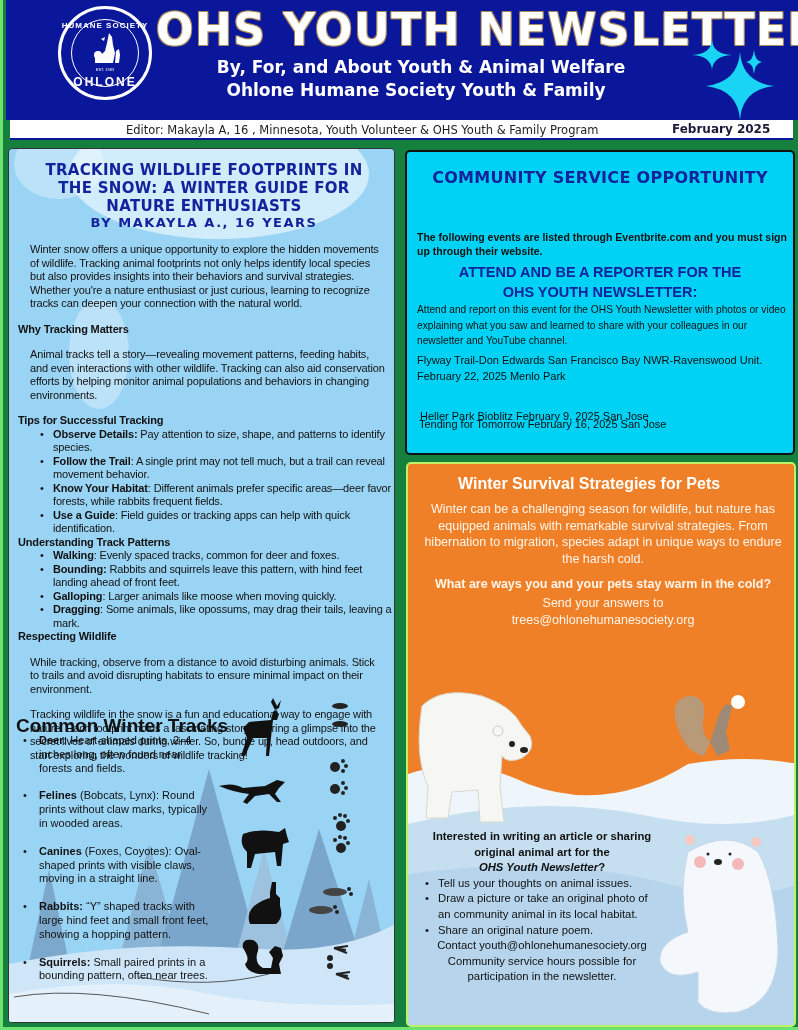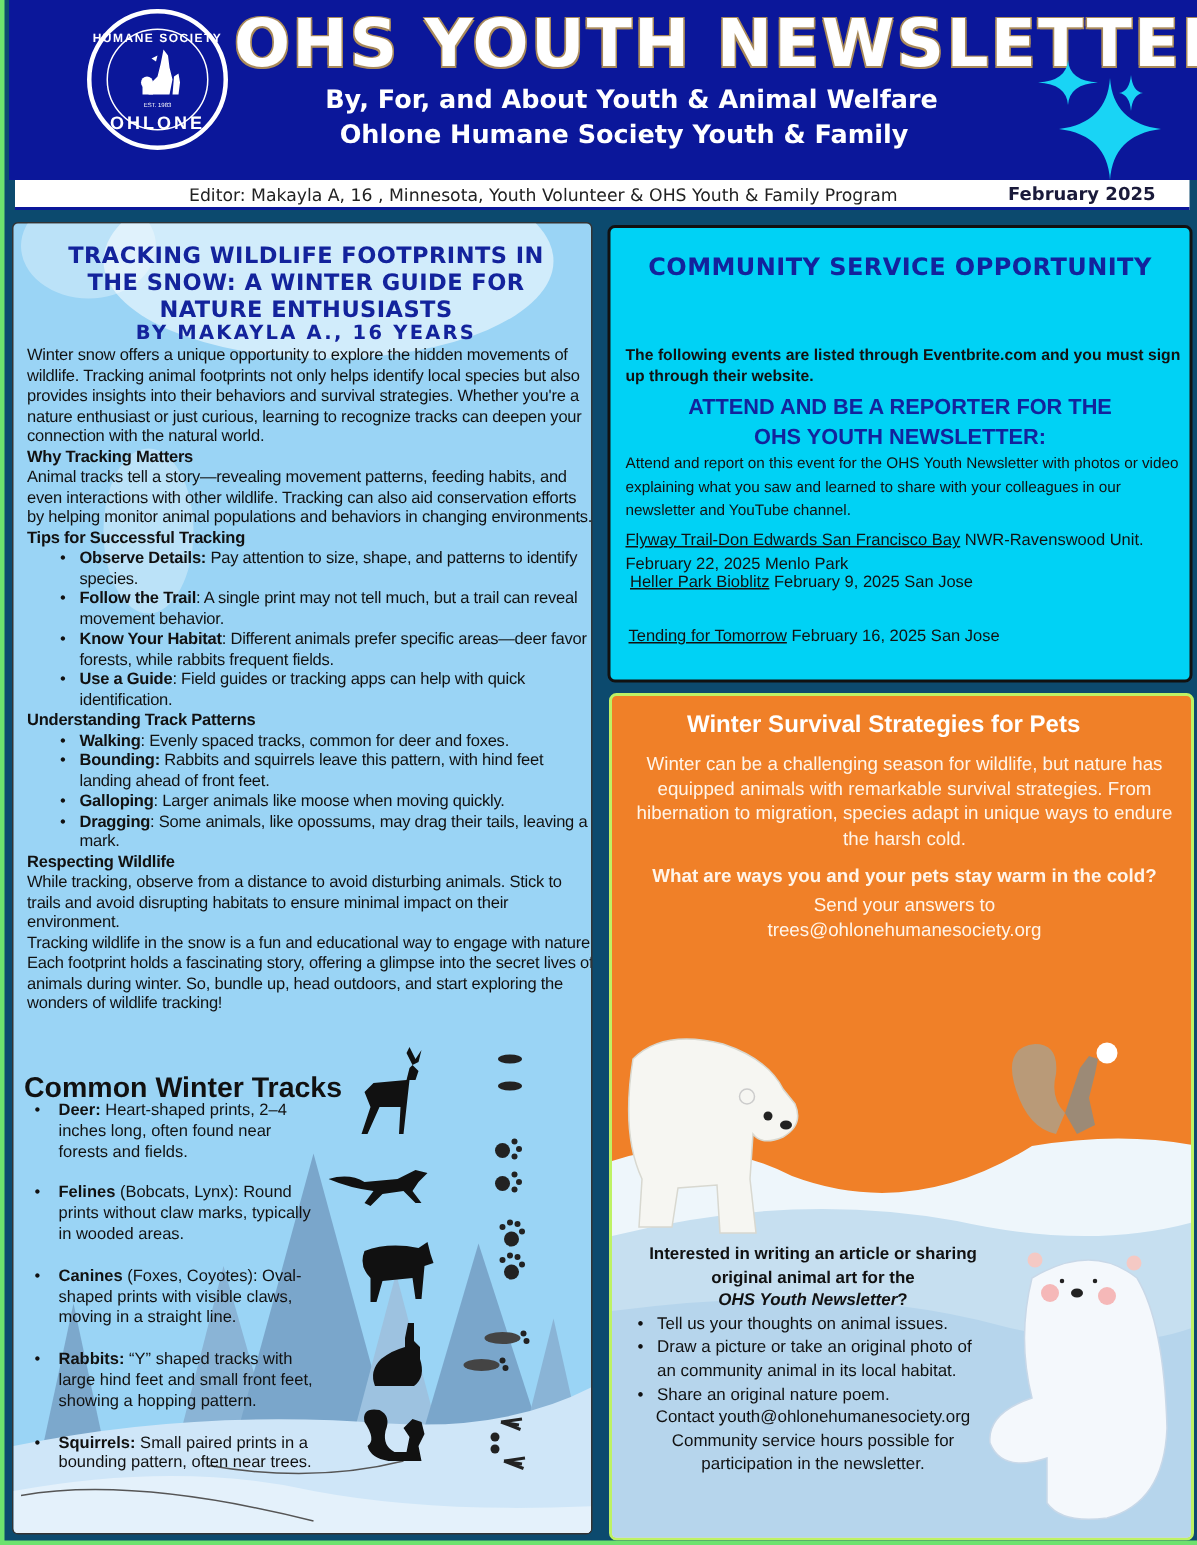--- a/index.html
+++ b/index.html
@@ -1,18 +1,18 @@
 <!DOCTYPE html>
 <html><head>
 <meta charset="utf-8">
 <style>
   * { box-sizing: border-box; margin: 0; padding: 0; }
   html, body { width: 798px; height: 1030px; overflow: hidden; background: #0a1a96; }
   body { position: relative; font-family: "Liberation Sans", sans-serif; }
-  .page { position: absolute; left: 0; top: 0; width: 798px; height: 1030px; background: #0c4a6e; border-left: 3px solid #6ee26e; border-bottom: 3px solid #6ee26e; overflow: hidden; }
+  .page { position: absolute; left: 0; top: 0; width: 798px; height: 1030px; background: #15803d; border-left: 3px solid #6ee26e; border-bottom: 3px solid #6ee26e; overflow: hidden; }
 
   
   .header { position: absolute; left: 3px; top: 0; width: 795px; height: 120px; background: #0b179a; }
   .logo { position: absolute; left: 52px; top: 6px; width: 94px; height: 94px; border-radius: 50%; border: 3px solid #fff; background: #0b179a; }
   .logo-inner { position: absolute; left: 10px; top: 10px; width: 68px; height: 68px; border-radius: 50%; border: 1px solid #fff; }
   .logo-text-top { position: absolute; left: 0; top: 12px; width: 100%; text-align: center; color: #fff; font-size: 8px; font-weight: bold; letter-spacing: 1px; }
   .logo-text-bottom { position: absolute; left: 0; top: 66px; width: 100%; text-align: center; color: #fff; font-size: 12px; font-weight: bold; letter-spacing: 2px; }
   .logo-est { position: absolute; left: 0; top: 58px; width: 100%; text-align: center; color: #fff; font-size: 4px; }
   .logo-animals { position: absolute; left: 28px; top: 22px; width: 36px; height: 34px; }
   .title { position: absolute; left: 150px; top: 4px; color: #fff; font-weight: bold; font-size: 44px; letter-spacing: 1.5px; text-shadow: 1px 1px 0 #a98a5a, -1px -1px 0 #a98a5a, 1px -1px 0 #a98a5a, -1px 1px 0 #a98a5a; white-space: nowrap; font-family: "DejaVu Sans", sans-serif; }
@@ -24,21 +24,21 @@
   .editor-bar { position: absolute; left: 7px; top: 120px; width: 783px; height: 20px; background: #fff; border-bottom: 2px solid #0b179a; }
   .editor-text { position: absolute; left: 116px; top: 3px; font-size: 11.5px; color: #222; font-family: "DejaVu Sans", sans-serif; }
   .editor-date { position: absolute; left: 662px; top: 2px; font-size: 12px; font-weight: bold; color: #1a1a3a; font-family: "DejaVu Sans", sans-serif; }
 
   
   .left { position: absolute; left: 5px; top: 148px; width: 387px; height: 875px; background: #9ad4f5; border: 1px solid #333; border-radius: 4px; overflow: hidden; }
   .left-bg-blob { position: absolute; border-radius: 50%; background: rgba(255,255,255,0.55); }
   .art-title { position: absolute; left: 20px; top: 12px; width: 350px; text-align: center; color: #13239c; font-weight: bold; font-size: 15px; line-height: 18px; letter-spacing: 0.3px; font-family: "DejaVu Sans", sans-serif; }
   .art-byline { position: absolute; left: 20px; top: 66px; width: 350px; text-align: center; color: #13239c; font-weight: bold; font-size: 13px; letter-spacing: 1.5px; font-family: "DejaVu Sans", sans-serif; }
   .art-body { position: absolute; left: 9px; top: 82px; width: 380px; font-size: 11px; line-height: 13.5px; color: #111; font-family: "Liberation Sans Narrow", "Liberation Sans", sans-serif; letter-spacing: -0.15px; }
-  .art-body p { margin: 0; }
+  .art-body p { margin: 12px; }
   .art-body h4 { font-size: 11px; font-weight: bold; margin: 0; }
   .art-body ul { margin: 0 0 0 22px; padding: 0; list-style: none; }
   .art-body li { position: relative; padding-left: 13px; }
   .art-body li::before { content: "\2022"; position: absolute; left: 0; top: 0; }
   .art-body b { font-weight: bold; }
 
   .cwt-scene { position: absolute; left: 0; top: 600px; width: 387px; height: 275px; }
   .cwt-title { position: absolute; left: 7px; top: 566px; font-size: 19px; font-weight: bold; color: #111; font-family: "Liberation Sans", sans-serif; }
   .cwt-list { position: absolute; left: 14px; top: 585px; width: 190px; font-size: 11px; line-height: 13.8px; color: #111; list-style: none; }
   .cwt-list li { position: relative; padding-left: 16px; }
@@ -46,23 +46,23 @@
   .cwt-list b { font-weight: bold; }
 
   
   .community { position: absolute; left: 402px; top: 150px; width: 390px; height: 305px; background: #00d2f5; border: 2px solid #111; border-radius: 5px; }
   .cs-title { position: absolute; left: 0; top: 16px; width: 100%; text-align: center; color: #13239c; font-weight: bold; font-size: 16px; letter-spacing: 0.3px; font-family: "DejaVu Sans", sans-serif; }
   .cs-disclaimer { position: absolute; left: 10px; top: 35px; width: 370px; text-align: center; color: #d05050; font-size: 10.5px; line-height: 13px; font-weight: bold; }
   .cs-listed { position: absolute; left: 10px; top: 78px; width: 375px; font-size: 10.5px; line-height: 14px; color: #111; font-weight: bold; }
   .cs-attend { position: absolute; left: 0; top: 110px; width: 100%; text-align: center; color: #13239c; font-weight: bold; font-size: 14.5px; line-height: 20px; }
   .cs-report { position: absolute; left: 10px; top: 150px; width: 375px; font-size: 10.2px; line-height: 15.5px; color: #111; }
   .cs-event { position: absolute; left: 10px; width: 375px; font-size: 11px; line-height: 16px; color: #111; }
-  .cs-event .link { text-decoration: underline; color: #111; cursor: pointer; }
+  .cs-event .link { color: #111; cursor: pointer; }
   .ev1 { top: 200px; }
-  .ev2 { top: 228px; left: 13px; }
+  .ev2 { top: 256px; left: 13px; }
   .ev3 { top: 264px; left: 12px; }
 
   
   .pets { position: absolute; left: 403px; top: 462px; width: 390px; height: 565px; background: #f08028; border: 2px solid #bef264; border-radius: 5px; overflow: hidden; }
   .pets-title { position: absolute; left: 50px; top: 11px; font-size: 16px; font-weight: bold; color: #fff; }
   .pets-body { position: absolute; left: 10px; top: 37px; width: 370px; text-align: center; color: #fff5ea; font-size: 12.5px; line-height: 16.5px; }
   .pets-q { position: absolute; left: 10px; top: 112px; width: 370px; text-align: center; color: #fff5ea; font-size: 12.5px; line-height: 16.5px; font-weight: bold; }
   .pets-send { position: absolute; left: 5px; top: 129px; width: 380px; text-align: center; color: #fff5ea; font-size: 12.5px; line-height: 16.5px; }
   .snow { position: absolute; left: 0; top: 290px; width: 390px; height: 275px; }
   .interest { position: absolute; left: 14px; top: 365px; width: 240px; color: #111; font-size: 11.3px; line-height: 15.6px; }

